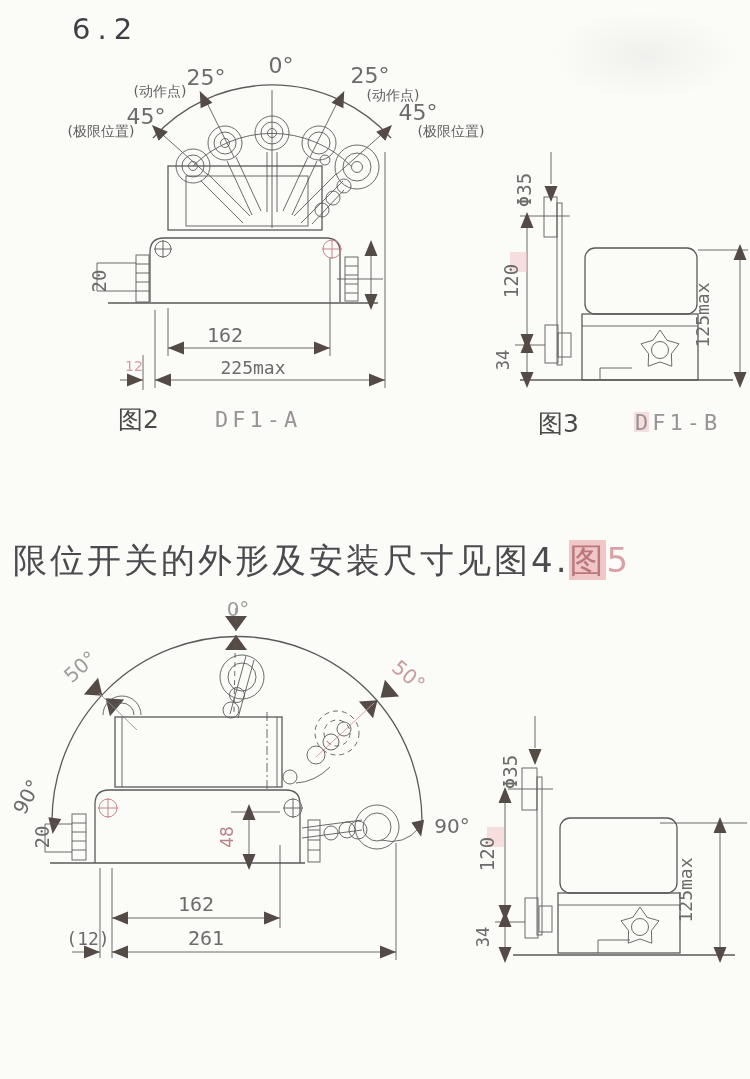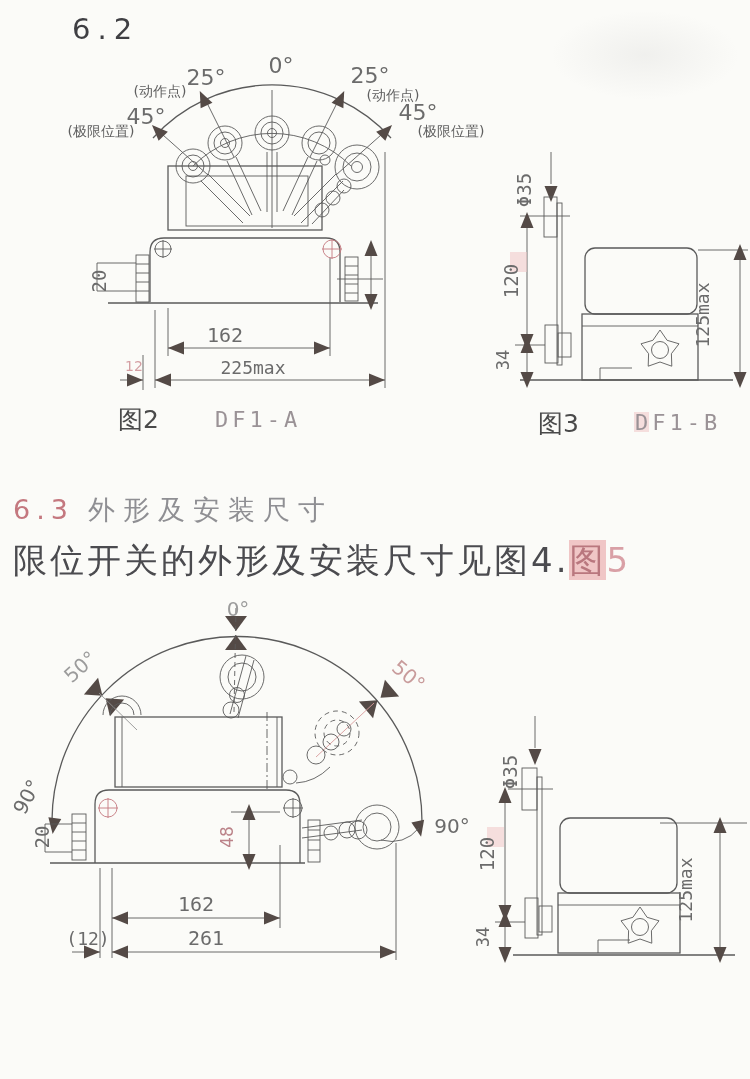--- a/index.html
+++ b/index.html
@@ -214,23 +214,20 @@
     <rect class="artifact" x="510" y="252" width="17" height="20"></rect>
     <text class="dt" transform="translate(531,190) rotate(-90)" font-size="19" text-anchor="middle">Φ35</text>
     <text class="dt" transform="translate(518,281) rotate(-90)" font-size="19" text-anchor="middle">120</text>
     <text class="dt" transform="translate(509,360) rotate(-90)" font-size="17" text-anchor="middle">34</text>
     <text class="dt" transform="translate(709,315) rotate(-90)" font-size="18" text-anchor="middle">125max</text>
     <rect class="artifact" x="634" y="412" width="15" height="20"></rect>
     <text class="cap" x="538" y="432">图3</text>
     <text class="capm" x="635" y="430">DF1-B</text>
   </svg>
 
-  <div class="h63">
-    <span class="h63num">6.3</span><span class="h63title">外形及安装尺寸</span>
-  </div>
 
   <div class="bodyline">
     <span>限位开关的外形及安装尺寸见图4.</span><span class="figref-block">图</span><span class="figref-num">5</span>
   </div>
 
   <svg style="left:0;top:590px" width="480" height="390" viewBox="0 590 480 390">
     <path class="ln" d="M 52,820 A 185 185 0 0 1 422,823"></path>
     <use href="#bt" transform="translate(236,633)"></use>
     <line class="lnt dsh" x1="236" y1="608" x2="234" y2="712"></line>
     <use href="#bt" transform="translate(104,697) rotate(-50)"></use>

